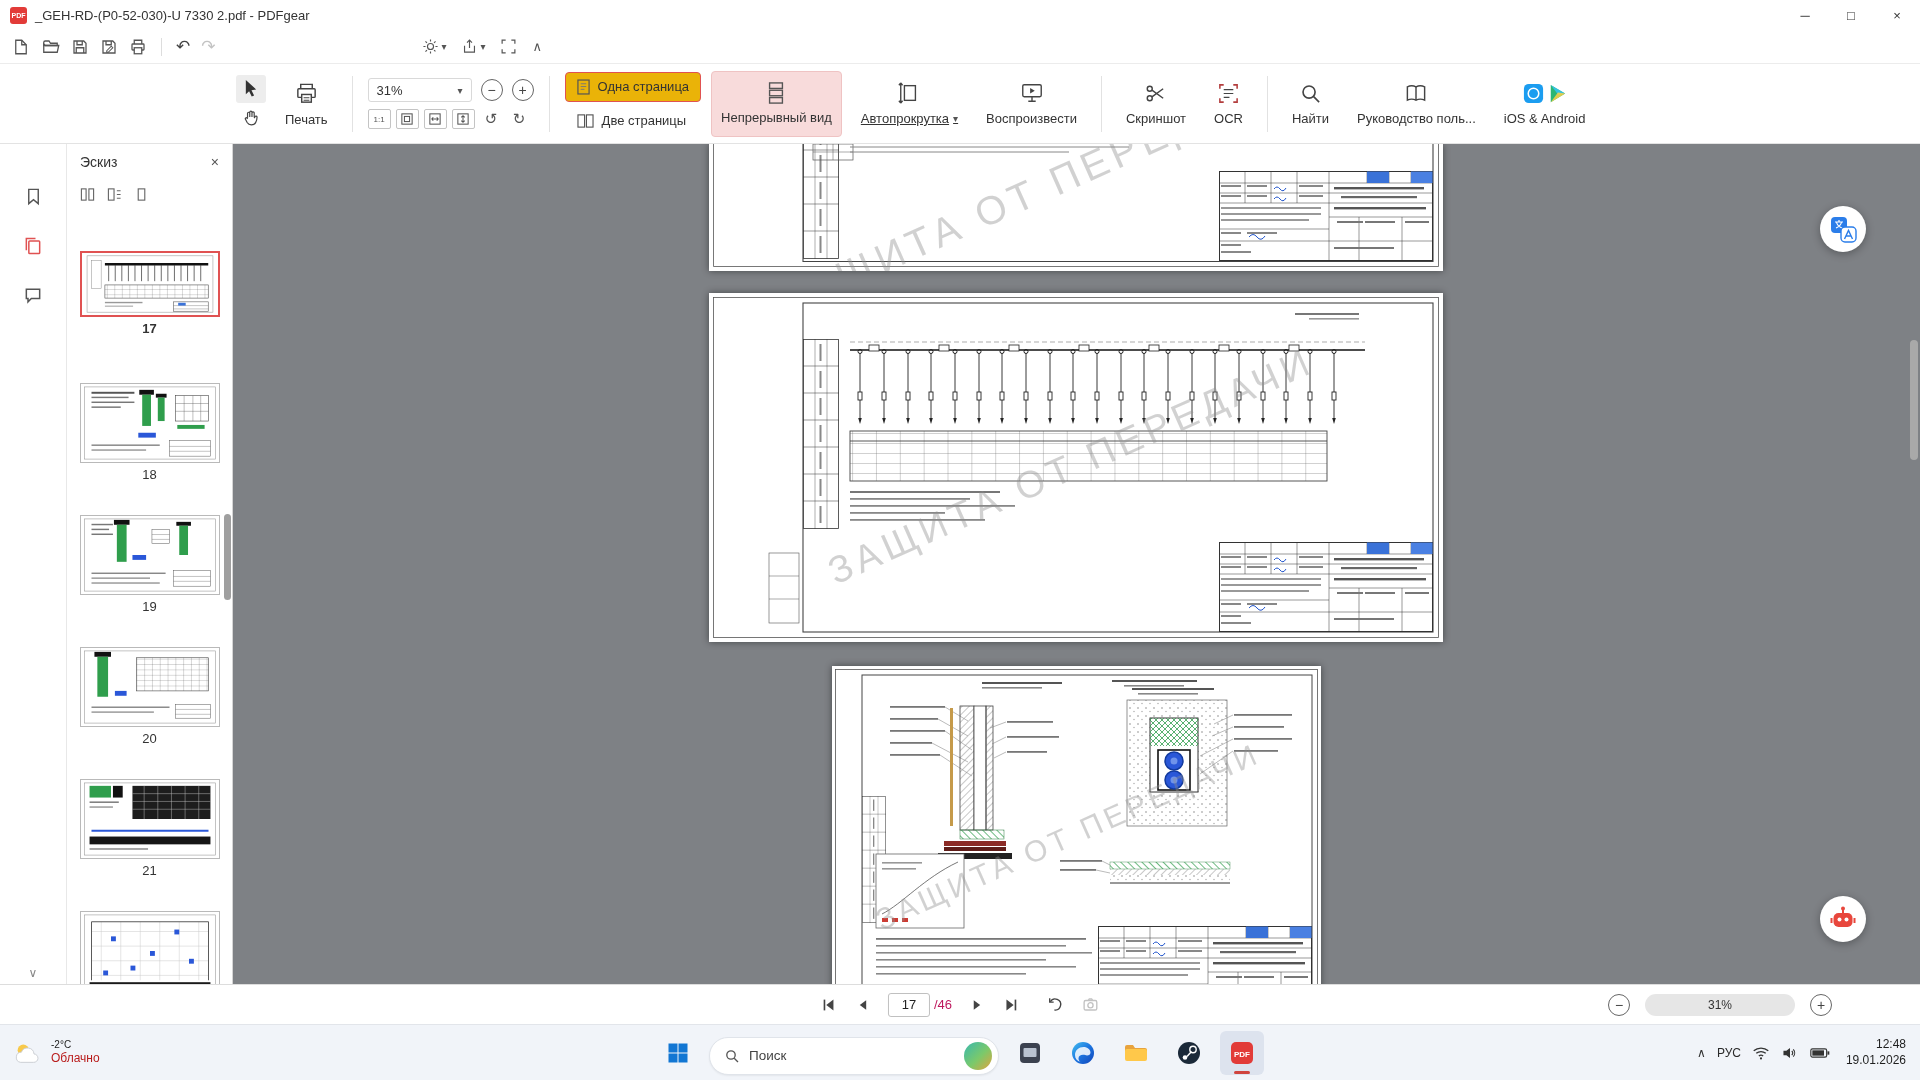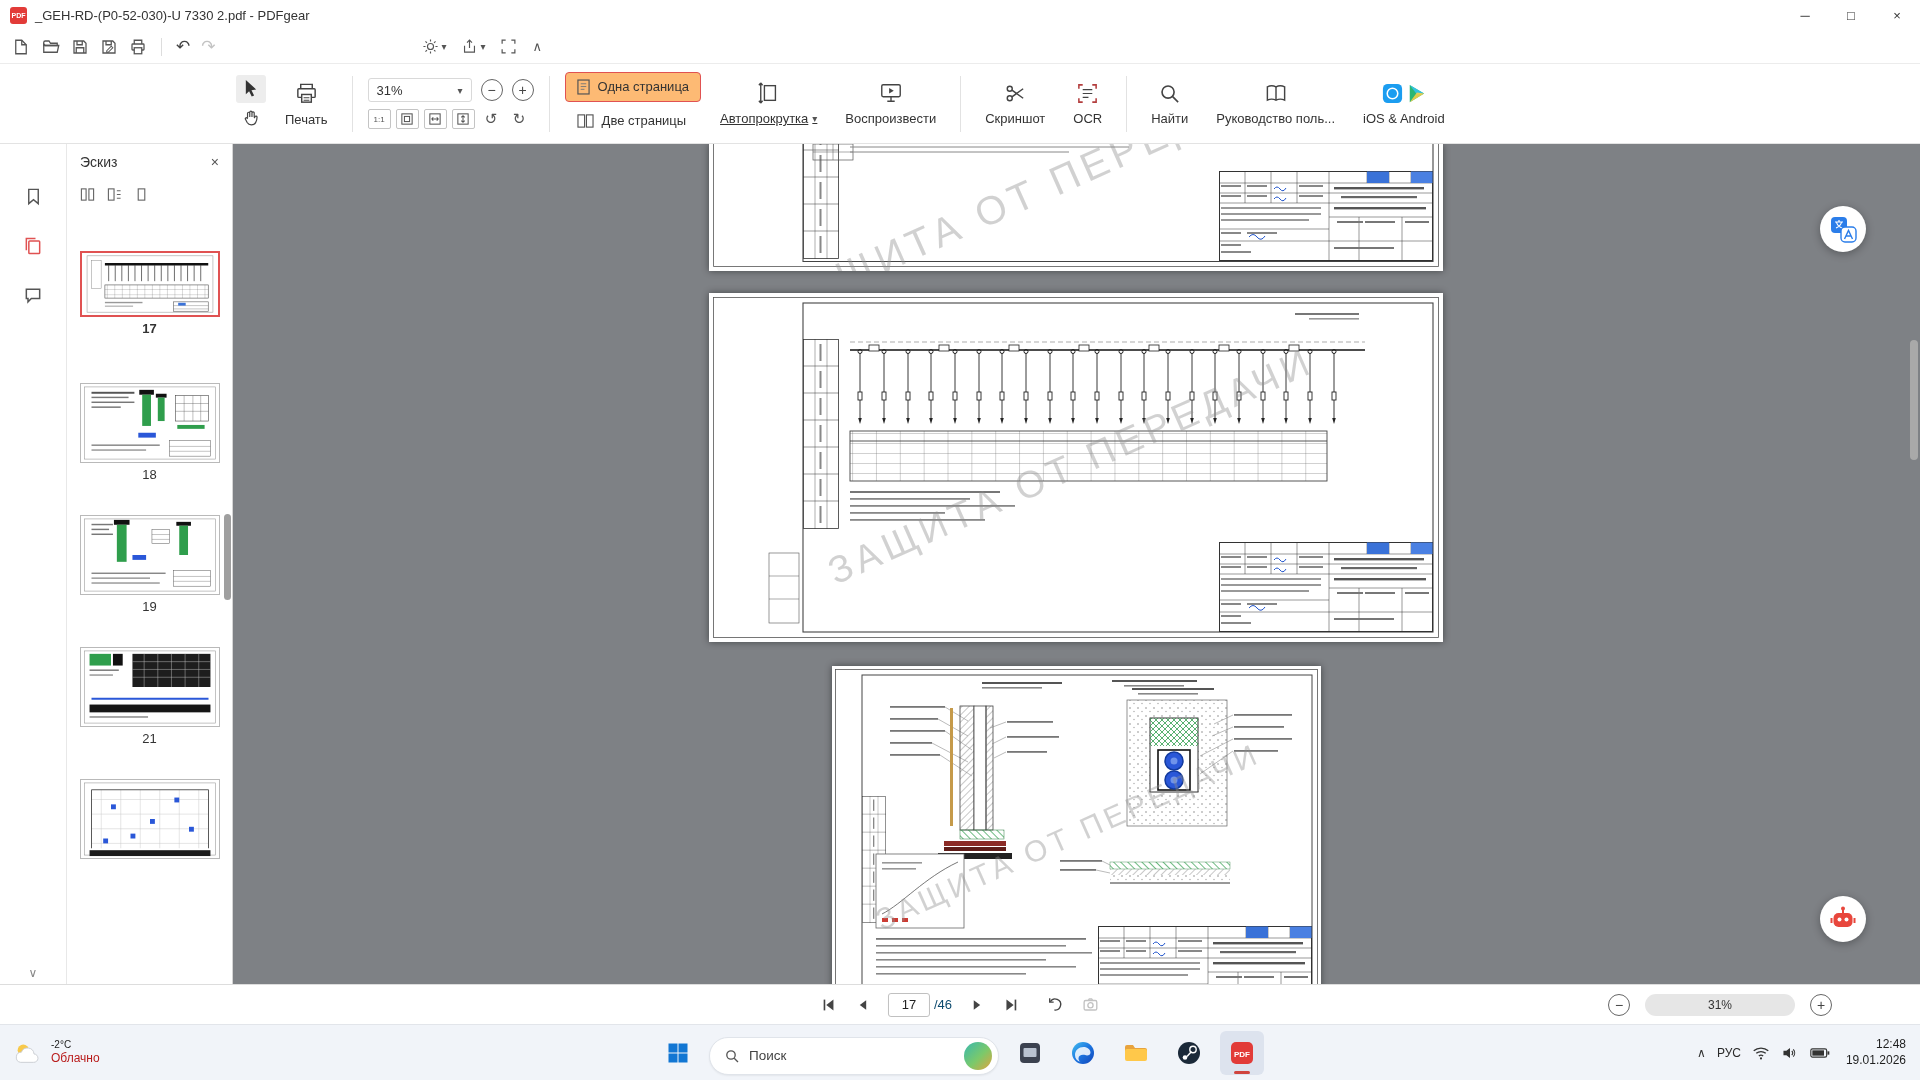--- a/index.html
+++ b/index.html
@@ -39,21 +39,21 @@
   .mini-btn.active{background:#ededed;}
   .zoom-block{display:flex;flex-direction:column;gap:7px;}
   .zoom-row{display:flex;align-items:center;gap:9px;}
   .zoom-combo{width:104px;height:24px;border:1px solid #d9d9d9;border-radius:3px;display:flex;align-items:center;justify-content:space-between;padding:0 8px;font-size:13px;color:#333;}
   .zoom-circle{width:22px;height:22px;border:1.4px solid #666;border-radius:50%;display:flex;align-items:center;justify-content:center;font-size:14px;color:#444;line-height:1;}
   .mini-icons{display:flex;gap:5px;align-items:center;}
   .mi{width:23px;height:20px;border:1px solid #c4c4c4;border-radius:2px;display:flex;align-items:center;justify-content:center;font-size:8px;color:#555;}
   .mi.noborder{border:none;font-size:15px;color:#555;}
   .pl-stack{display:flex;flex-direction:column;gap:4px;}
   .pl-btn{display:flex;align-items:center;gap:8px;font-size:13px;color:#333;padding:0 11px;border-radius:4px;border:1px solid transparent;height:30px;white-space:nowrap;}
-  .pl-btn.selected{border-color:#e05252;background:#fdba74;}
+  .pl-btn.selected{border-color:#e05252;background:#eab308;}
 
   
   .workspace{flex:1 1 auto;display:flex;min-height:0;background:#7e8185;position:relative;}
   .iconstrip{width:67px;background:#fff;border-right:1px solid #e8e8e8;display:flex;flex-direction:column;align-items:center;padding-top:40px;gap:26px;position:relative;flex:0 0 auto;}
   .strip-icon{width:26px;height:24px;display:flex;align-items:center;justify-content:center;color:#555;}
   .strip-icon.active{color:#e05252;}
   .strip-bottom{position:absolute;bottom:4px;left:0;width:100%;display:flex;justify-content:center;color:#888;font-size:12px;}
   .thumbpanel{width:166px;background:#fff;border-right:1px solid #d5d5d5;position:relative;display:flex;flex-direction:column;flex:0 0 auto;}
   .panel-header{height:36px;display:flex;align-items:center;justify-content:space-between;padding:0 13px;font-size:14px;color:#333;flex:0 0 auto;}
   .panel-close{font-size:14px;color:#555;}
@@ -77,21 +77,21 @@
   #translateBtn{right:54px;top:62px;}
   #aiBtn{right:54px;top:752px;}
   .main-scroll{position:absolute;right:2px;top:196px;width:8px;height:120px;background:#a9a9a9;border-radius:4px;}
 
   
   .viewerbar{height:40px;background:#fff;border-top:1px solid #ddd;position:relative;flex:0 0 auto;}
   .nav-center{position:absolute;left:50%;top:0;transform:translateX(-50%);height:100%;display:flex;align-items:center;gap:17px;}
   .nav-btn{color:#444;display:flex;align-items:center;}
   .page-group{display:flex;align-items:center;gap:4px;}
   .page-box{width:42px;height:24px;border:1px solid #c0c0c0;border-radius:3px;display:flex;align-items:center;justify-content:center;font-size:13px;color:#222;}
-  .page-suffix{font-size:13px;color:#0c4a6e;}
+  .page-suffix{font-size:13px;color:#be185d;}
   .zoom-right{position:absolute;right:88px;top:0;height:100%;display:flex;align-items:center;gap:15px;}
   .zoom-pill{width:150px;height:22px;background:#e6e6e6;border-radius:11px;display:flex;align-items:center;justify-content:center;font-size:12px;color:#333;}
 
   
   .taskbar{height:56px;background:#f1f4f9;border-top:1px solid #e2e5ea;display:flex;align-items:center;flex:0 0 auto;}
   .tb-weather{width:250px;display:flex;align-items:center;gap:9px;padding-left:12px;flex:0 0 auto;}
   .weather-text{display:flex;flex-direction:column;line-height:1.25;}
   .weather-temp{font-size:10px;color:#1b1b1b;}
   .weather-desc{font-size:12px;color:#b91c1c;}
   .tb-center{display:flex;align-items:flex-end;gap:9px;margin:0 auto;}
@@ -332,20 +332,30 @@
       <div class="pl-btn">
         <span>
             <svg width="17" height="16" viewBox="0 0 18 17">
               <rect x="1" y="2" width="7" height="13" fill="none" stroke="#555" stroke-width="1.2"></rect>
               <rect x="10" y="2" width="7" height="13" fill="none" stroke="#555" stroke-width="1.2"></rect>
             </svg>
           </span>
         <span>Две страницы</span>
       </div>
     </div>
+    <div class="tbtn pink">
+      <span>
+          <svg width="22" height="22" viewBox="0 0 24 24" fill="none" stroke="#555" stroke-width="1.5">
+            <rect x="5" y="1" width="14" height="6"></rect>
+            <rect x="5" y="9" width="14" height="6"></rect>
+            <rect x="5" y="17" width="14" height="6"></rect>
+          </svg>
+        </span>
+      <span>Непрерывный вид</span>
+    </div>
     <div class="tbtn">
       <span>
           <svg width="22" height="24" viewBox="0 0 24 26" fill="none" stroke="#444" stroke-width="1.5">
             <rect x="7" y="5" width="12" height="16"></rect>
             <path d="M3 2v22M3 2L1 4.5M3 2l2 2.5M3 24l-2-2.5M3 24l2-2.5"></path>
           </svg>
         </span>
       <span class="lblrow">
           <span>Автопрокрутка</span>
           <span class="dd">▾</span>
@@ -520,20 +530,37 @@
               <rect x="72" y="14" width="18" height="14" fill="none" stroke="#555" stroke-width="0.5"></rect>
               <path d="M72 19h18M72 24h18" stroke="#666" stroke-width="0.4"></path>
               <rect x="10" y="58" width="76" height="1.5" fill="#888"></rect>
                 <rect x="10" y="63" width="60" height="1.5" fill="#999"></rect>
                 <rect x="10" y="68" width="70" height="1.5" fill="#999"></rect>
               <rect x="94" y="56" width="38" height="16" fill="none" stroke="#555" stroke-width="0.5"></rect>
               <path d="M94 62h38M94 67h38" stroke="#666" stroke-width="0.4"></path>
             </svg>
           </div>
           <span class="thumb-label">19</span>
+        </div>
+        <div class="thumb-item">
+          <div class="thumb-frame">
+            <svg viewBox="0 0 140 80" width="100%" height="100%">
+              <rect width="140" height="80" fill="#fff"></rect>
+                <rect x="3" y="3" width="134" height="74" fill="none" stroke="#999" stroke-width="0.6"></rect>
+              <rect x="13" y="4" width="17" height="5" fill="#111"></rect>
+                <rect x="16" y="9" width="11" height="41" fill="#2f9e4c"></rect>
+              <rect x="34" y="44" width="12" height="5" fill="#2a57d8"></rect>
+              <rect x="56" y="10" width="74" height="34" fill="url(#tgrid)" stroke="#444" stroke-width="0.6"></rect>
+              <rect x="10" y="60" width="80" height="1.5" fill="#888"></rect>
+                <rect x="10" y="65" width="64" height="1.5" fill="#999"></rect>
+              <rect x="96" y="58" width="36" height="14" fill="none" stroke="#555" stroke-width="0.5"></rect>
+              <path d="M96 63h36M96 68h36" stroke="#666" stroke-width="0.4"></path>
+            </svg>
+          </div>
+          <span class="thumb-label">20</span>
         </div>
         <div class="thumb-item">
           <div class="thumb-frame">
             <svg viewBox="0 0 140 80" width="100%" height="100%">
               <rect width="140" height="80" fill="#fff"></rect>
                 <rect x="3" y="3" width="134" height="74" fill="none" stroke="#999" stroke-width="0.6"></rect>
               <rect x="8" y="6" width="22" height="12" fill="#2f9e4c"></rect>
                 <rect x="32" y="6" width="10" height="12" fill="#111"></rect>
               <rect x="8" y="22" width="30" height="1.5" fill="#777"></rect>
                 <rect x="8" y="27" width="24" height="1.5" fill="#999"></rect>

